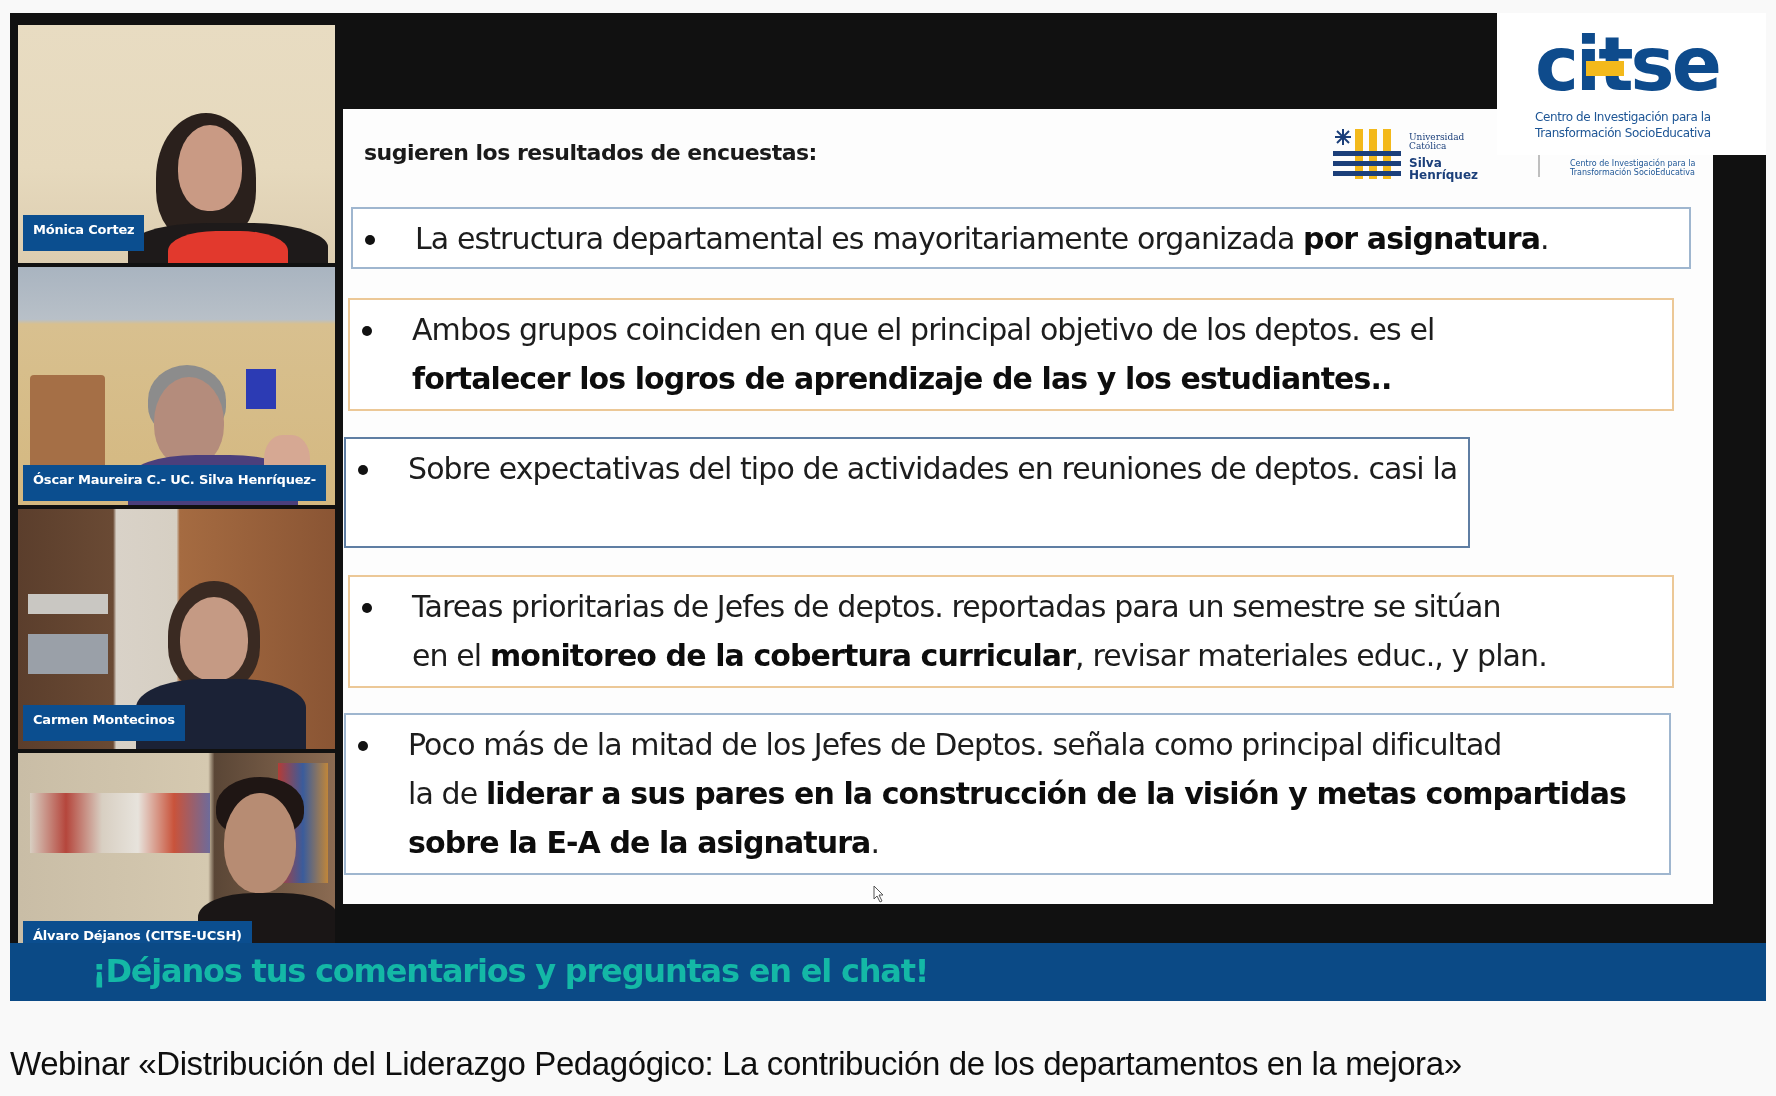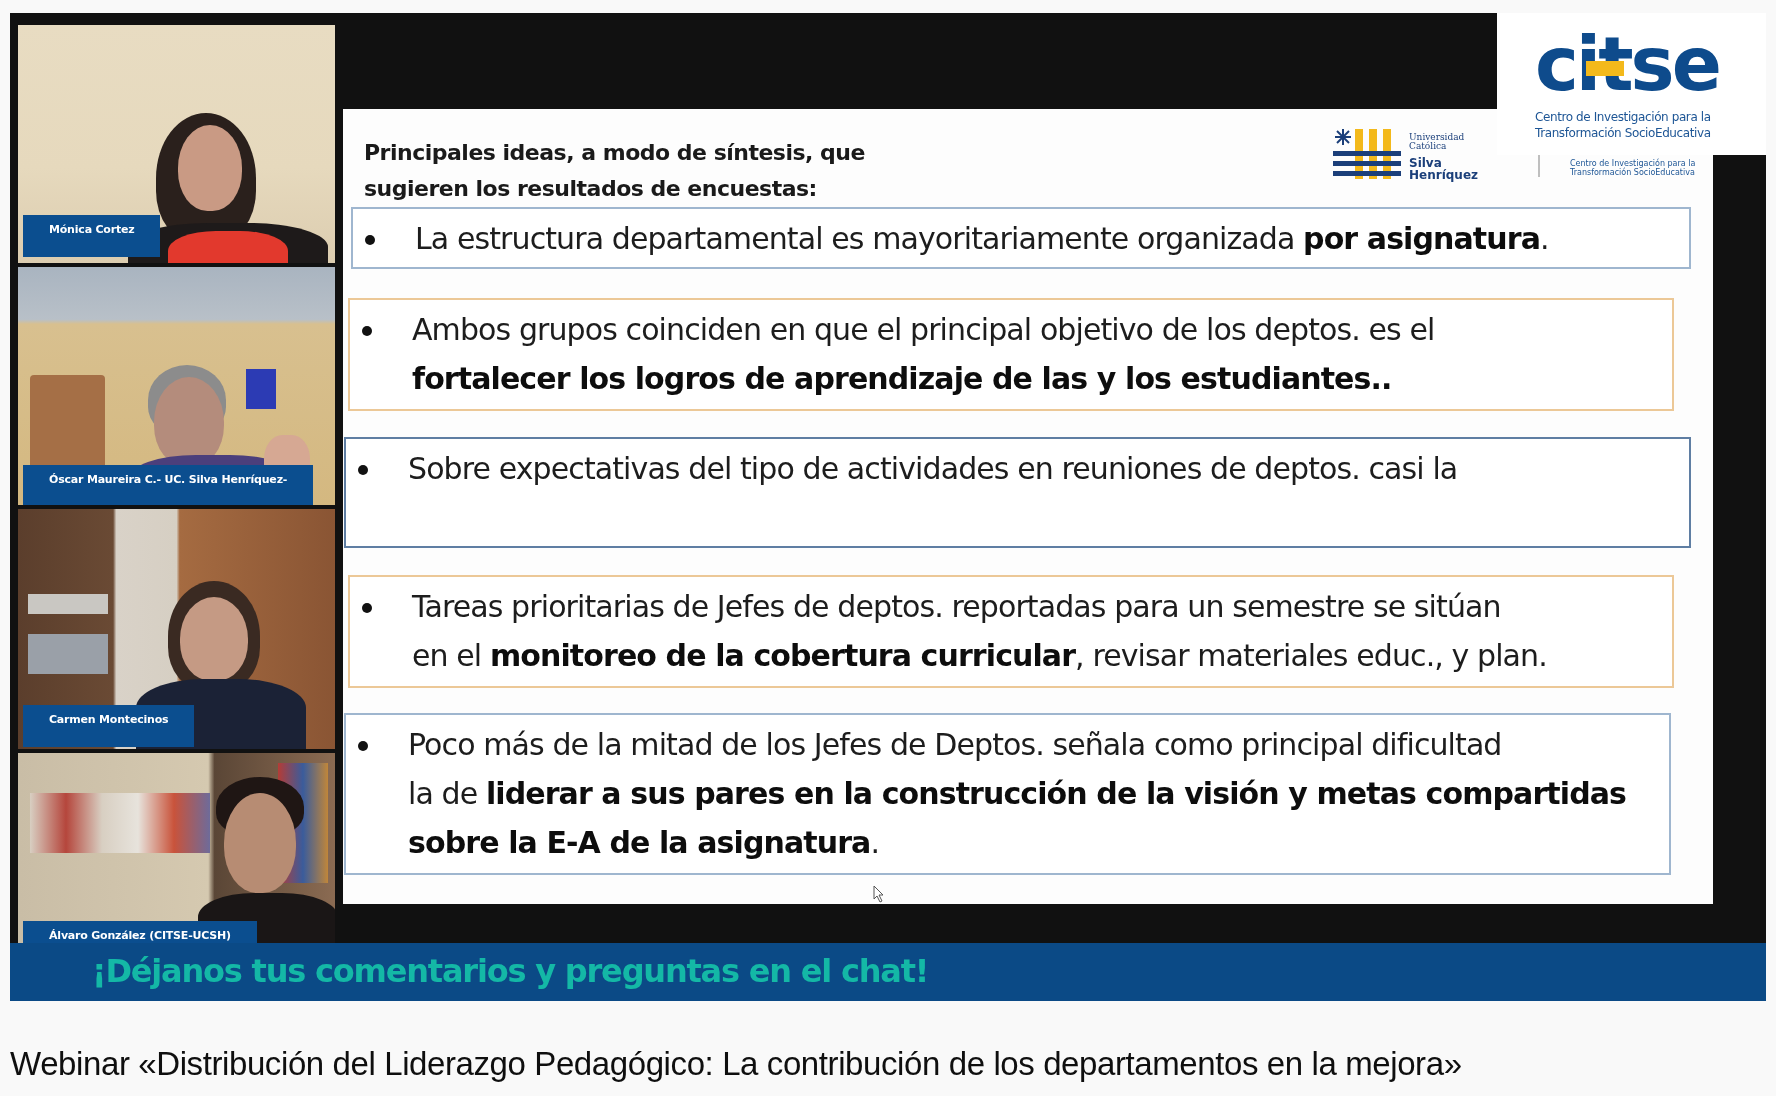--- a/index.html
+++ b/index.html
@@ -15,22 +15,22 @@
   
   .tile {
     position:absolute; left:8px; width:317px; overflow:hidden;
   }
   .tile .bg { position:absolute; inset:0; }
   .tile .head { position:absolute; border-radius:50% 50% 46% 46%; }
   .tile .hair { position:absolute; border-radius:50% 50% 40% 40%; }
   .tile .body { position:absolute; border-radius:40% 40% 0 0; }
   .name-tag {
     position:absolute; left:5px; background:#0b4e8f; color:#ffffff;
-    font-family:"DejaVu Sans", sans-serif; font-weight:bold; font-size:11px;
-    padding:0 26px; height:42px; line-height:30px; white-space:nowrap;
+    font-family:"DejaVu Sans", sans-serif; font-weight:bold; font-size:13px;
+    padding:0 10px; height:36px; line-height:30px; white-space:nowrap;
     letter-spacing:-0.2px;
   }
   
   .slide {
     position:absolute; left:333px; top:96px; width:1370px; height:795px;
     background:#fdfdfd;
   }
   .slide-title {
     position:absolute; left:21px; top:26px; width:600px;
     font-family:"DejaVu Sans", sans-serif; font-weight:bold; font-size:22px;
@@ -115,26 +115,25 @@
     <div class="name-tag" style="top:196px;">Carmen Montecinos</div>
   </div>
 
   <div class="tile" style="top:740px;height:190px;">
     <div class="bg" style="background:linear-gradient(90deg,#c9bda6 0%,#d5c9b0 60%,#5a4636 62%,#8b6b52 100%);"></div>
     <div style="position:absolute;left:12px;top:40px;width:180px;height:60px;background:linear-gradient(90deg,#d8cfc2,#b5463c,#d8cfc2,#e7e3dc,#c9533b,#6e6b9a);"></div>
     <div style="position:absolute;left:260px;top:10px;width:50px;height:120px;background:linear-gradient(90deg,#b43c36,#3a5c9c,#c0863a);"></div>
     <div class="hair" style="left:198px;top:24px;width:88px;height:60px;background:#1f1614;"></div>
     <div class="head" style="left:206px;top:40px;width:72px;height:100px;background:#b78c73;"></div>
     <div class="body" style="left:180px;top:140px;width:140px;height:60px;background:#1a1616;"></div>
-    <div class="name-tag" style="top:168px;">Álvaro González (CITSE-UCSH)</div>
+    <div class="name-tag" style="top:168px;">Álvaro Déjanos (CITSE-UCSH)</div>
   </div>
 
   <div class="slide">
     <div class="slide-title">
-      <div>Principales ideas, a modo de síntesis, que</div>
       <div>sugieren los resultados de encuestas:</div>
     </div>
 
     <div class="ucsh-logo">
       <svg width="70" height="56" viewBox="0 0 70 56">
         <rect x="22" y="2" width="8" height="50" fill="#f3b91b"></rect>
         <rect x="36" y="2" width="8" height="50" fill="#f3b91b"></rect>
         <rect x="50" y="2" width="8" height="50" fill="#f3b91b"></rect>
         <rect x="0" y="24" width="68" height="5" fill="#1b3f7a"></rect>
         <rect x="0" y="34" width="68" height="5" fill="#1b3f7a"></rect>
@@ -168,21 +167,21 @@
       <div class="bullet" style="top:26px;"></div>
       <div class="txt" style="left:62px;top:5px;"><span>La estructura departamental es mayoritariamente organizada </span><b>por asignatura</b><span>.</span></div>
     </div>
 
     <div class="box orange" style="left:5px;top:189px;width:1326px;height:113px;">
       <div class="bullet" style="top:26px;"></div>
       <div class="txt" style="left:62px;top:5px;"><span>Ambos grupos coinciden en que el principal objetivo de los deptos. es el</span></div>
       <div class="txt" style="left:62px;top:54px;"><b>fortalecer los logros de aprendizaje de las y los estudiantes..</b></div>
     </div>
 
-    <div class="box blue-dark" style="left:1px;top:328px;width:1347px;height:111px;">
+    <div class="box blue-dark" style="left:1px;top:328px;width:1126px;height:111px;">
       <div class="bullet" style="top:26px;"></div>
       <div class="txt" style="left:62px;top:5px;"><span> Sobre expectativas del tipo de actividades en reuniones de deptos. casi la</span></div>
     </div>
 
     <div class="box orange" style="left:5px;top:466px;width:1326px;height:113px;">
       <div class="bullet" style="top:26px;"></div>
       <div class="txt" style="left:62px;top:5px;"><span>Tareas prioritarias de Jefes de deptos. reportadas para un semestre se sitúan</span></div>
       <div class="txt" style="left:62px;top:54px;"><span>en el </span><b>monitoreo de la cobertura curricular</b><span>, revisar materiales educ., y plan.</span></div>
     </div>
 

